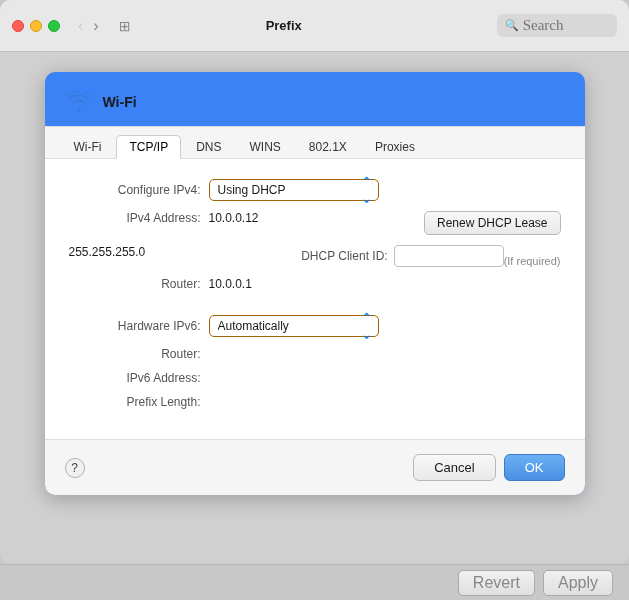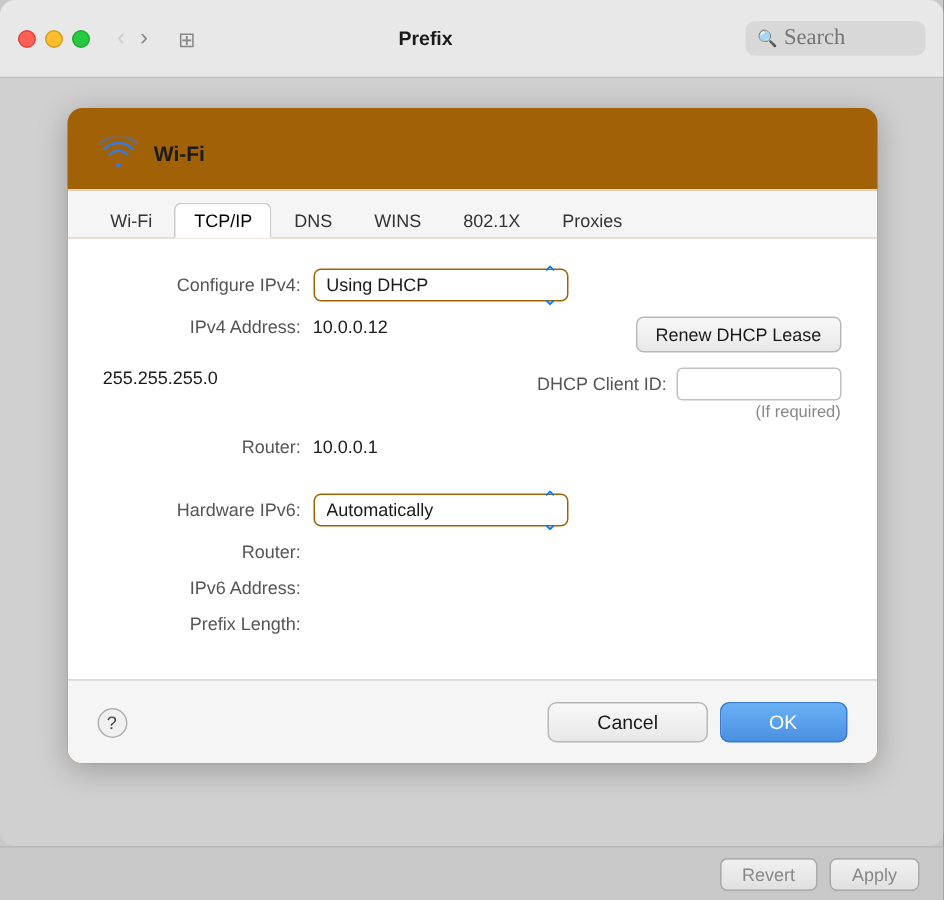--- a/index.html
+++ b/index.html
@@ -99,21 +99,21 @@
       background: #d0d0d0;
       display: flex;
       align-items: flex-start;
       justify-content: center;
       padding: 20px;
       border-radius: 0 0 10px 10px;
     }
 
     
     .panel {
-      background: #a16207;
+      background: #3b82f6;
       border-radius: 10px;
       width: 540px;
       box-shadow: 0 4px 20px rgba(0,0,0,0.25);
       overflow: hidden;
     }
 
     .panel-header {
       padding: 16px 20px 10px;
       display: flex;
       align-items: center;
@@ -264,21 +264,21 @@
       cursor: pointer;
       display: flex;
       align-items: center;
       justify-content: center;
     }
     .footer-buttons {
       display: flex;
       gap: 8px;
     }
     .btn-cancel, .btn-ok {
-      padding: 5px 32px;
+      padding: 5px 20px;
       border-radius: 6px;
       font-size: 13px;
       cursor: pointer;
       border: 1px solid #b8b8b8;
     }
     .btn-cancel {
       background: linear-gradient(to bottom, #f8f8f8, #e8e8e8);
       color: #1a1a1a;
     }
     .btn-ok {
@@ -296,21 +296,21 @@
       display: flex;
       align-items: center;
       justify-content: flex-end;
       padding: 0 16px;
       gap: 8px;
       border-top: 1px solid #b8b8b8;
     }
     .btn-revert, .btn-apply {
       padding: 3px 14px;
       border-radius: 5px;
-      font-size: 12px;
+      font-size: 16px;
       cursor: pointer;
       border: 1px solid #aaa;
     }
     .btn-revert {
       background: linear-gradient(to bottom, #f0f0f0, #e0e0e0);
       color: #888;
     }
     .btn-apply {
       background: linear-gradient(to bottom, #f0f0f0, #e0e0e0);
       color: #888;
@@ -377,21 +377,21 @@
       </div>
 
       <div class="form-row" style="align-items:flex-start;">
         <span class="form-label">IPv4 Address:</span>
         <span class="form-value" style="flex:1;">10.0.0.12</span>
         <button class="renew-btn">Renew DHCP Lease</button>
       </div>
 
       <div class="form-row" style="align-items:flex-start;">
         <span class="form-value" style="flex:1;">255.255.255.0</span>
-        <div style="display:flex;flex-direction:column;align-items:flex-end;">
+        <div style="display:flex;flex-direction:row;align-items:flex-end;">
           <div style="display:flex;align-items:center;gap:6px;">
             <span class="dhcp-client-label">DHCP Client ID:</span>
             <input class="dhcp-input" type="text" value="" style="">
           </div>
           <span class="dhcp-hint">(If required)</span>
         </div>
       </div>
 
       <div class="form-row">
         <span class="form-label">Router:</span>

